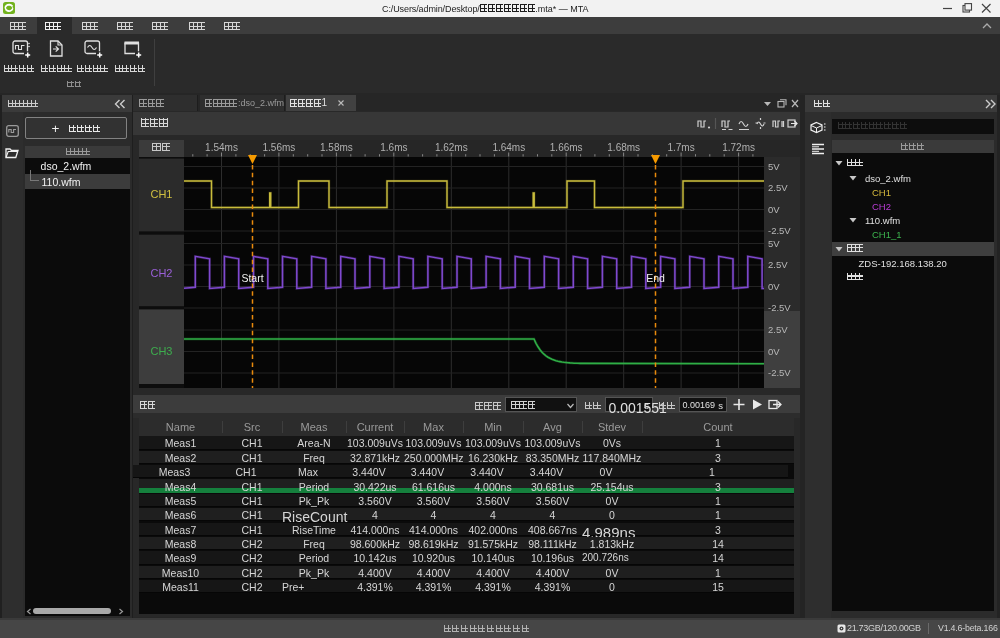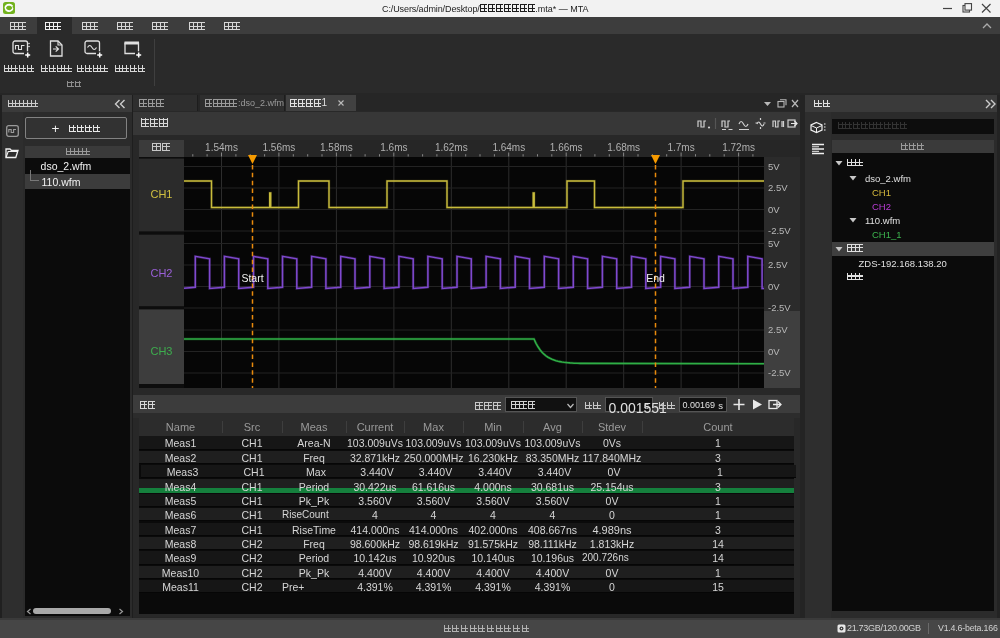--- a/index.html
+++ b/index.html
@@ -306,21 +306,21 @@
     <span style="position:absolute;left:0px;width:83px;top:1.2px;text-align:center;color:#d6d6d6;font-size:10.5px">Meas2</span>
     <span style="position:absolute;left:83px;width:60px;top:1.2px;text-align:center;color:#d6d6d6;font-size:10.5px">CH1</span>
     <span style="position:absolute;left:143px;width:64px;top:1.2px;text-align:center;color:#d6d6d6;font-size:10.5px">Freq</span>
     <span style="position:absolute;left:207px;width:58px;top:1.2px;text-align:center;color:#d6d6d6;font-size:10.5px">32.871kHz</span>
     <span style="position:absolute;left:265px;width:59px;top:1.2px;text-align:left;color:#d6d6d6;font-size:10.5px">250.000MHz</span>
     <span style="position:absolute;left:324px;width:60px;top:1.2px;text-align:center;color:#d6d6d6;font-size:10.5px">16.230kHz</span>
     <span style="position:absolute;left:384px;width:59px;top:1.2px;text-align:center;color:#d6d6d6;font-size:10.5px">83.350MHz</span>
     <span style="position:absolute;left:443px;width:60px;top:1.2px;text-align:center;color:#d6d6d6;font-size:10.5px">117.840MHz</span>
     <span style="position:absolute;left:503px;width:152px;top:1.2px;text-align:center;color:#d6d6d6;font-size:10.5px">3</span>
   </div>
-<div style="position:absolute;left:141px;top:465.0px;width:655px;height:13.36px;background:#161616;border-bottom:1px solid #060606">
+<div style="position:absolute;left:133px;top:465.0px;width:655px;height:13.36px;background:#161616;border-bottom:1px solid #060606">
     <span style="position:absolute;left:0px;width:83px;top:1.2px;text-align:center;color:#d6d6d6;font-size:10.5px">Meas3</span>
     <span style="position:absolute;left:83px;width:60px;top:1.2px;text-align:center;color:#d6d6d6;font-size:10.5px">CH1</span>
     <span style="position:absolute;left:143px;width:64px;top:1.2px;text-align:center;color:#d6d6d6;font-size:10.5px">Max</span>
     <span style="position:absolute;left:207px;width:58px;top:1.2px;text-align:center;color:#d6d6d6;font-size:10.5px">3.440V</span>
     <span style="position:absolute;left:265px;width:59px;top:1.2px;text-align:center;color:#d6d6d6;font-size:10.5px">3.440V</span>
     <span style="position:absolute;left:324px;width:60px;top:1.2px;text-align:center;color:#d6d6d6;font-size:10.5px">3.440V</span>
     <span style="position:absolute;left:384px;width:59px;top:1.2px;text-align:center;color:#d6d6d6;font-size:10.5px">3.440V</span>
     <span style="position:absolute;left:443px;width:60px;top:1.2px;text-align:center;color:#d6d6d6;font-size:10.5px">0V</span>
     <span style="position:absolute;left:503px;width:152px;top:1.2px;text-align:center;color:#d6d6d6;font-size:10.5px">1</span>
   </div>
@@ -342,37 +342,37 @@
     <span style="position:absolute;left:207px;width:58px;top:1.2px;text-align:center;color:#d6d6d6;font-size:10.5px">3.560V</span>
     <span style="position:absolute;left:265px;width:59px;top:1.2px;text-align:center;color:#d6d6d6;font-size:10.5px">3.560V</span>
     <span style="position:absolute;left:324px;width:60px;top:1.2px;text-align:center;color:#d6d6d6;font-size:10.5px">3.560V</span>
     <span style="position:absolute;left:384px;width:59px;top:1.2px;text-align:center;color:#d6d6d6;font-size:10.5px">3.560V</span>
     <span style="position:absolute;left:443px;width:60px;top:1.2px;text-align:center;color:#d6d6d6;font-size:10.5px">0V</span>
     <span style="position:absolute;left:503px;width:152px;top:1.2px;text-align:center;color:#d6d6d6;font-size:10.5px">1</span>
   </div>
 <div style="position:absolute;left:139px;top:508.1px;width:655px;height:13.36px;background:#1f1f1f;border-bottom:1px solid #060606">
     <span style="position:absolute;left:0px;width:83px;top:1.2px;text-align:center;color:#d6d6d6;font-size:10.5px">Meas6</span>
     <span style="position:absolute;left:83px;width:60px;top:1.2px;text-align:center;color:#d6d6d6;font-size:10.5px">CH1</span>
-    <span style="position:absolute;left:143px;width:64px;top:1.2px;text-align:left;color:#d6d6d6;font-size:10px">RiseCount</span>
+    <span style="position:absolute;left:143px;width:64px;top:1.2px;text-align:left;color:#d6d6d6;font-size:14px">RiseCount</span>
     <span style="position:absolute;left:207px;width:58px;top:1.2px;text-align:center;color:#d6d6d6;font-size:10.5px">4</span>
     <span style="position:absolute;left:265px;width:59px;top:1.2px;text-align:center;color:#d6d6d6;font-size:10.5px">4</span>
     <span style="position:absolute;left:324px;width:60px;top:1.2px;text-align:center;color:#d6d6d6;font-size:10.5px">4</span>
     <span style="position:absolute;left:384px;width:59px;top:1.2px;text-align:center;color:#d6d6d6;font-size:10.5px">4</span>
     <span style="position:absolute;left:443px;width:60px;top:1.2px;text-align:center;color:#d6d6d6;font-size:10.5px">0</span>
     <span style="position:absolute;left:503px;width:152px;top:1.2px;text-align:center;color:#d6d6d6;font-size:10.5px">1</span>
   </div>
 <div style="position:absolute;left:139px;top:522.5px;width:655px;height:13.36px;background:#161616;border-bottom:1px solid #060606">
     <span style="position:absolute;left:0px;width:83px;top:1.2px;text-align:center;color:#d6d6d6;font-size:10.5px">Meas7</span>
     <span style="position:absolute;left:83px;width:60px;top:1.2px;text-align:center;color:#d6d6d6;font-size:10.5px">CH1</span>
     <span style="position:absolute;left:143px;width:64px;top:1.2px;text-align:center;color:#d6d6d6;font-size:10.5px">RiseTime</span>
     <span style="position:absolute;left:207px;width:58px;top:1.2px;text-align:center;color:#d6d6d6;font-size:10.5px">414.000ns</span>
     <span style="position:absolute;left:265px;width:59px;top:1.2px;text-align:center;color:#d6d6d6;font-size:10.5px">414.000ns</span>
     <span style="position:absolute;left:324px;width:60px;top:1.2px;text-align:center;color:#d6d6d6;font-size:10.5px">402.000ns</span>
     <span style="position:absolute;left:384px;width:59px;top:1.2px;text-align:center;color:#d6d6d6;font-size:10.5px">408.667ns</span>
-    <span style="position:absolute;left:443px;width:60px;top:1.2px;text-align:center;color:#d6d6d6;font-size:11px">4.989ns</span>
+    <span style="position:absolute;left:443px;width:60px;top:1.2px;text-align:left;color:#d6d6d6;font-size:15px">4.989ns</span>
     <span style="position:absolute;left:503px;width:152px;top:1.2px;text-align:center;color:#d6d6d6;font-size:10.5px">3</span>
   </div>
 <div style="position:absolute;left:139px;top:536.8px;width:655px;height:13.36px;background:#1f1f1f;border-bottom:1px solid #060606">
     <span style="position:absolute;left:0px;width:83px;top:1.2px;text-align:center;color:#d6d6d6;font-size:10.5px">Meas8</span>
     <span style="position:absolute;left:83px;width:60px;top:1.2px;text-align:center;color:#d6d6d6;font-size:10.5px">CH2</span>
     <span style="position:absolute;left:143px;width:64px;top:1.2px;text-align:center;color:#d6d6d6;font-size:10.5px">Freq</span>
     <span style="position:absolute;left:207px;width:58px;top:1.2px;text-align:center;color:#d6d6d6;font-size:10.5px">98.600kHz</span>
     <span style="position:absolute;left:265px;width:59px;top:1.2px;text-align:center;color:#d6d6d6;font-size:10.5px">98.619kHz</span>
     <span style="position:absolute;left:324px;width:60px;top:1.2px;text-align:center;color:#d6d6d6;font-size:10.5px">91.575kHz</span>
     <span style="position:absolute;left:384px;width:59px;top:1.2px;text-align:center;color:#d6d6d6;font-size:10.5px">98.111kHz</span>

